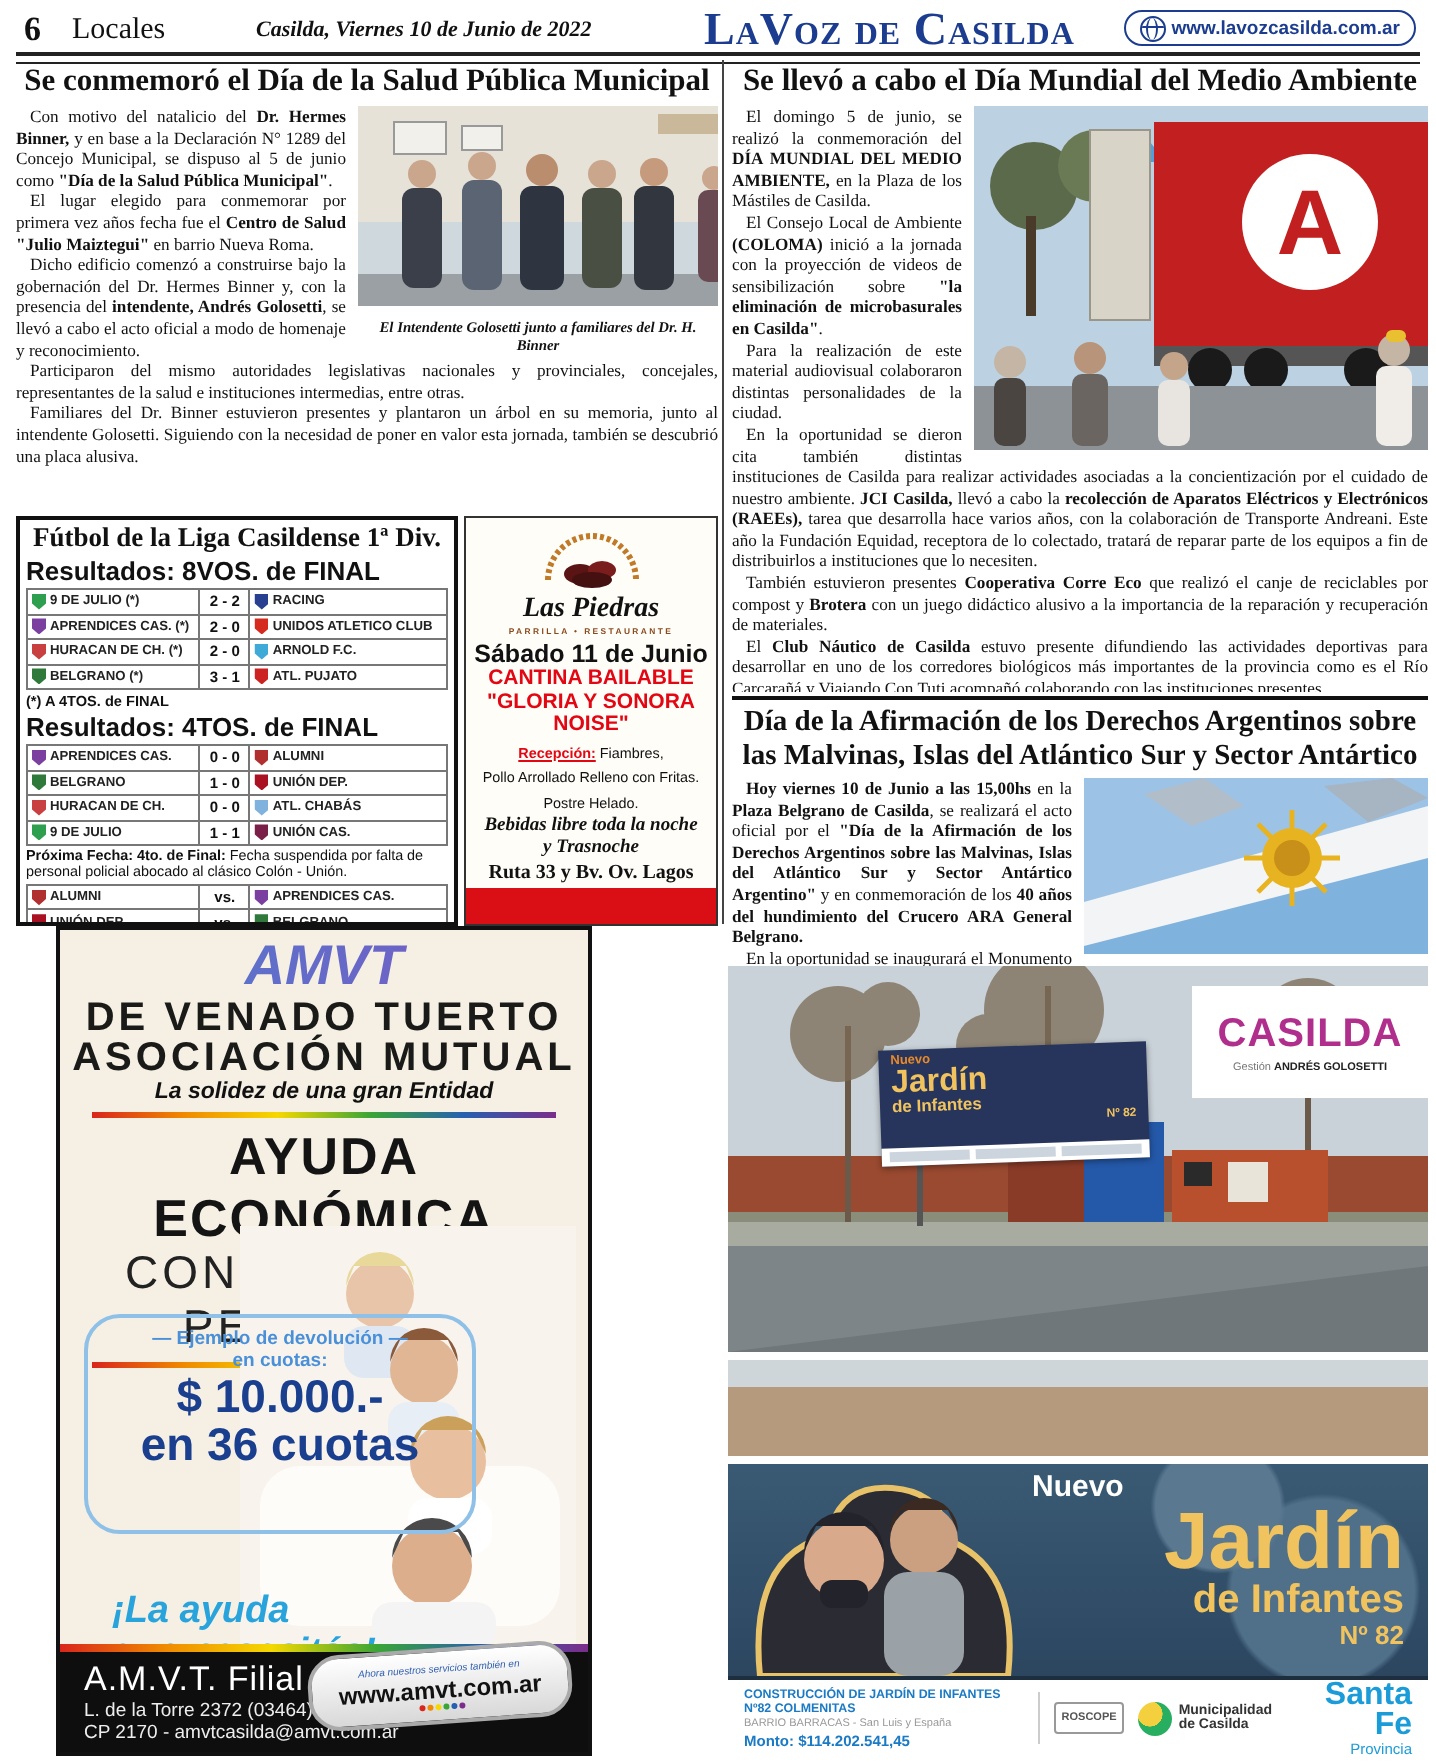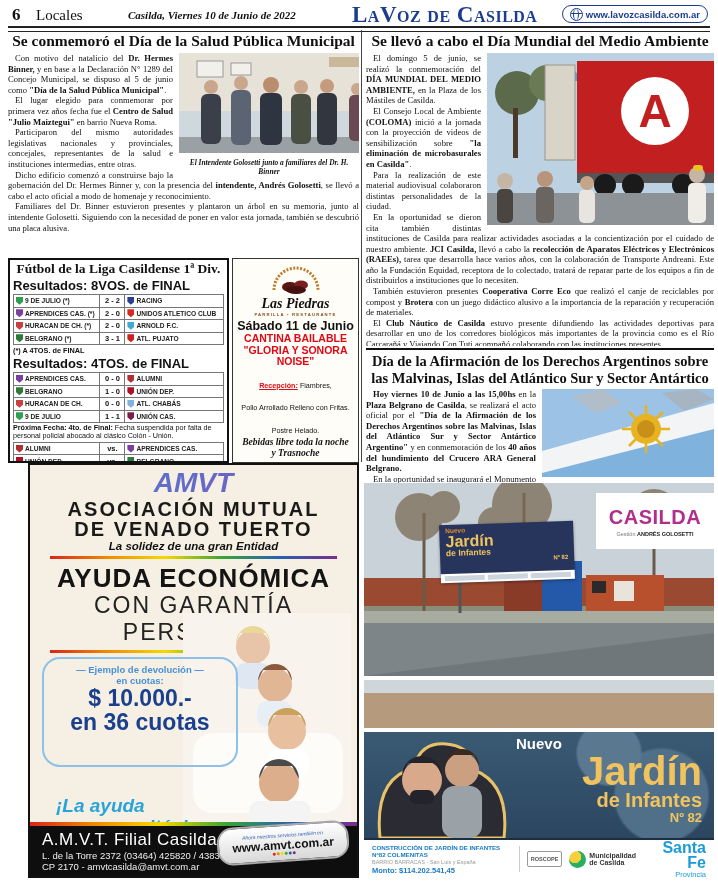--- a/index.html
+++ b/index.html
@@ -45,28 +45,28 @@
   .fprox{font-size:7.2px;line-height:8.4px;margin:1px 0}
   .fprox b{font-weight:bold}
   
   .piedras{position:absolute;left:232px;top:258px;width:127px;height:205px;border:1px solid #333;
            box-sizing:border-box;text-align:center;background:#fffdf8;overflow:hidden;
            font-family:"Liberation Sans","DejaVu Sans",sans-serif}
   .lp-name{font:bold 14px "Liberation Serif",serif;font-style:italic;margin-top:-2px}
   .lp-sub{font-size:4.2px;letter-spacing:1.2px;color:#8a4a1f;font-weight:bold}
   .lp-date{font:bold 12.5px "Liberation Sans",sans-serif;margin-top:2px}
   .lp-ev{font:bold 10.5px "Liberation Sans",sans-serif;color:#e30613;line-height:11.5px}
-  .lp-rec{font-size:7.2px;line-height:8.6px;margin-top:14px}
+  .lp-rec{font-size:7.2px;line-height:8.6px;margin-top:4px}
   .lp-rec .lbl{color:#e30613;font-weight:bold;text-decoration:underline}
   .lp-script{font:bold 9.5px "Liberation Serif",serif;font-style:italic;line-height:10.5px;margin-top:2px}
   .lp-addr{font:bold 10px "Liberation Serif",serif;margin-top:2px}
   .lp-band{background:#d90f15;color:#fff;font:bold 9px "Liberation Serif",serif;line-height:10.5px;
            margin-top:2px;padding:17px 0}
   
-  .amvt{position:absolute;left:28px;top:463px;width:331px;height:415px;border:2px solid #111;
+  .amvt{position:absolute;left:28px;top:463px;width:268px;height:415px;border:2px solid #111;
         box-sizing:border-box;background:#f5f0e3;overflow:hidden;
         font-family:"Liberation Sans","DejaVu Sans",sans-serif;text-align:center}
   .amvt-logo{font:bold 28px "Liberation Sans",sans-serif;font-style:italic;
              background:linear-gradient(100deg,#4f7fd0,#7b55c0);-webkit-background-clip:text;
              background-clip:text;color:transparent;margin-top:2px}
   .amvt-org{font:bold 20px "Liberation Sans",sans-serif;letter-spacing:2px;line-height:20px;color:#1a1a18}
   .amvt-tag{font-style:italic;font-size:11.5px;font-weight:bold;margin-top:1px}
   .rainbow{height:3px;width:88%;margin:4px auto;
            background:linear-gradient(90deg,#d9251c,#f08a00,#f5d800,#3aa535,#2660b0,#7b2d8b)}
   .amvt-big1{font:900 26px "Liberation Sans",sans-serif;letter-spacing:1px;color:#141414}
@@ -183,22 +183,22 @@
         <circle cx="178" cy="36" r="6" fill="#caa68c"></circle>
           <rect x="170" y="42" width="16" height="46" rx="5" fill="#6a4a52"></rect>
         <circle cx="206" cy="30" r="8" fill="#b98d6e"></circle>
           <rect x="195" y="38" width="22" height="56" rx="6" fill="#2a3a55"></rect>
       </svg>
       <figcaption>El Intendente Golosetti junto a familiares del  Dr. H.  Binner</figcaption>
     </figure>
     <div class="paras">
         <p><span>Con motivo del natalicio del </span><b>Dr. Hermes Binner,</b><span> y en base a la Declaración N° 1289 del  Concejo Municipal, se dispuso al 5 de junio como </span><b>"Día de la Salud Pública Municipal"</b><span>.</span></p>
         <p><span>El lugar elegido para conmemorar por primera vez años fecha fue el </span><b>Centro de Salud "Julio Maiztegui"</b><span> en barrio Nueva Roma.</span></p>
+        <p><span>Dicho edificio comenzó a construirse bajo la gobernación del Dr. Hermes Binner y, con la presencia del </span><b>intendente, Andrés Golosetti</b><span>, se llevó a cabo el acto oficial a modo de homenaje y reconocimiento.</span></p>
         <p><span>Participaron del mismo autoridades legislativas nacionales y provinciales, concejales, representantes de la salud e instituciones intermedias, entre otras.</span></p>
-        <p><span>Dicho edificio comenzó a construirse bajo la gobernación del Dr. Hermes Binner y, con la presencia del </span><b>intendente, Andrés Golosetti</b><span>, se llevó a cabo el acto oficial a modo de homenaje y reconocimiento.</span></p>
         <p><span>Familiares del Dr. Binner estuvieron presentes y plantaron un árbol en su memoria, junto al intendente Golosetti. Siguiendo con la necesidad de poner en valor esta jornada, también se descubrió una placa alusiva.</span></p>
       </div>
   </div>
 
   <div class="fbox">
     <div class="ftitle">Fútbol de la Liga Casildense 1ª Div.</div>
     <div class="flabel">Resultados: 8VOS. de FINAL</div>
     <div class="ftable">
       <div class="frow">
         <span class="fteam">
@@ -418,22 +418,22 @@
       </svg>
     </figure>
     <div class="paras">
         <p><b>Hoy viernes 10 de Junio a las 15,00hs</b><span> en la </span><b>Plaza Belgrano de Casilda</b><span>, se realizará el acto  oficial por el </span><b>"Día de la Afirmación de los Derechos Argentinos sobre las Malvinas, Islas del Atlántico Sur y Sector Antártico Argentino"</b><span> y en conmemoración de los </span><b>40 años del hundimiento del Crucero ARA General Belgrano.</b></p>
         <p><span>En la oportunidad se inaugurará el Monumento a los 323 héroes del Crucero Gral. Belgrano,</span></p>
       </div>
   </div>
 
   <div class="amvt">
     <div class="amvt-logo">AMVT</div>
+    <div class="amvt-org">DE VENADO TUERTO</div>
     <div class="amvt-org">ASOCIACIÓN MUTUAL</div>
-    <div class="amvt-org">DE VENADO TUERTO</div>
     <div class="amvt-tag">La solidez de una gran Entidad</div>
     <div class="rainbow"></div>
     <div class="amvt-big1">AYUDA ECONÓMICA</div>
     <div class="amvt-big2">CON GARANTÍA PERSONAL</div>
     <div class="rainbow"></div>
     <svg class="amvt-photo" viewBox="0 0 168 212">
       <rect width="168" height="212" fill="#f8f4ed"></rect>
       <rect x="10" y="120" width="150" height="80" rx="20" fill="#fdfcf9"></rect>
       <circle cx="70" cy="34" r="17" fill="#e8c4a8"></circle>
         <path d="M53 30 a17 17 0 0 1 34 0 l-4 -10 h-26 z" fill="#e8d89a"></path>

